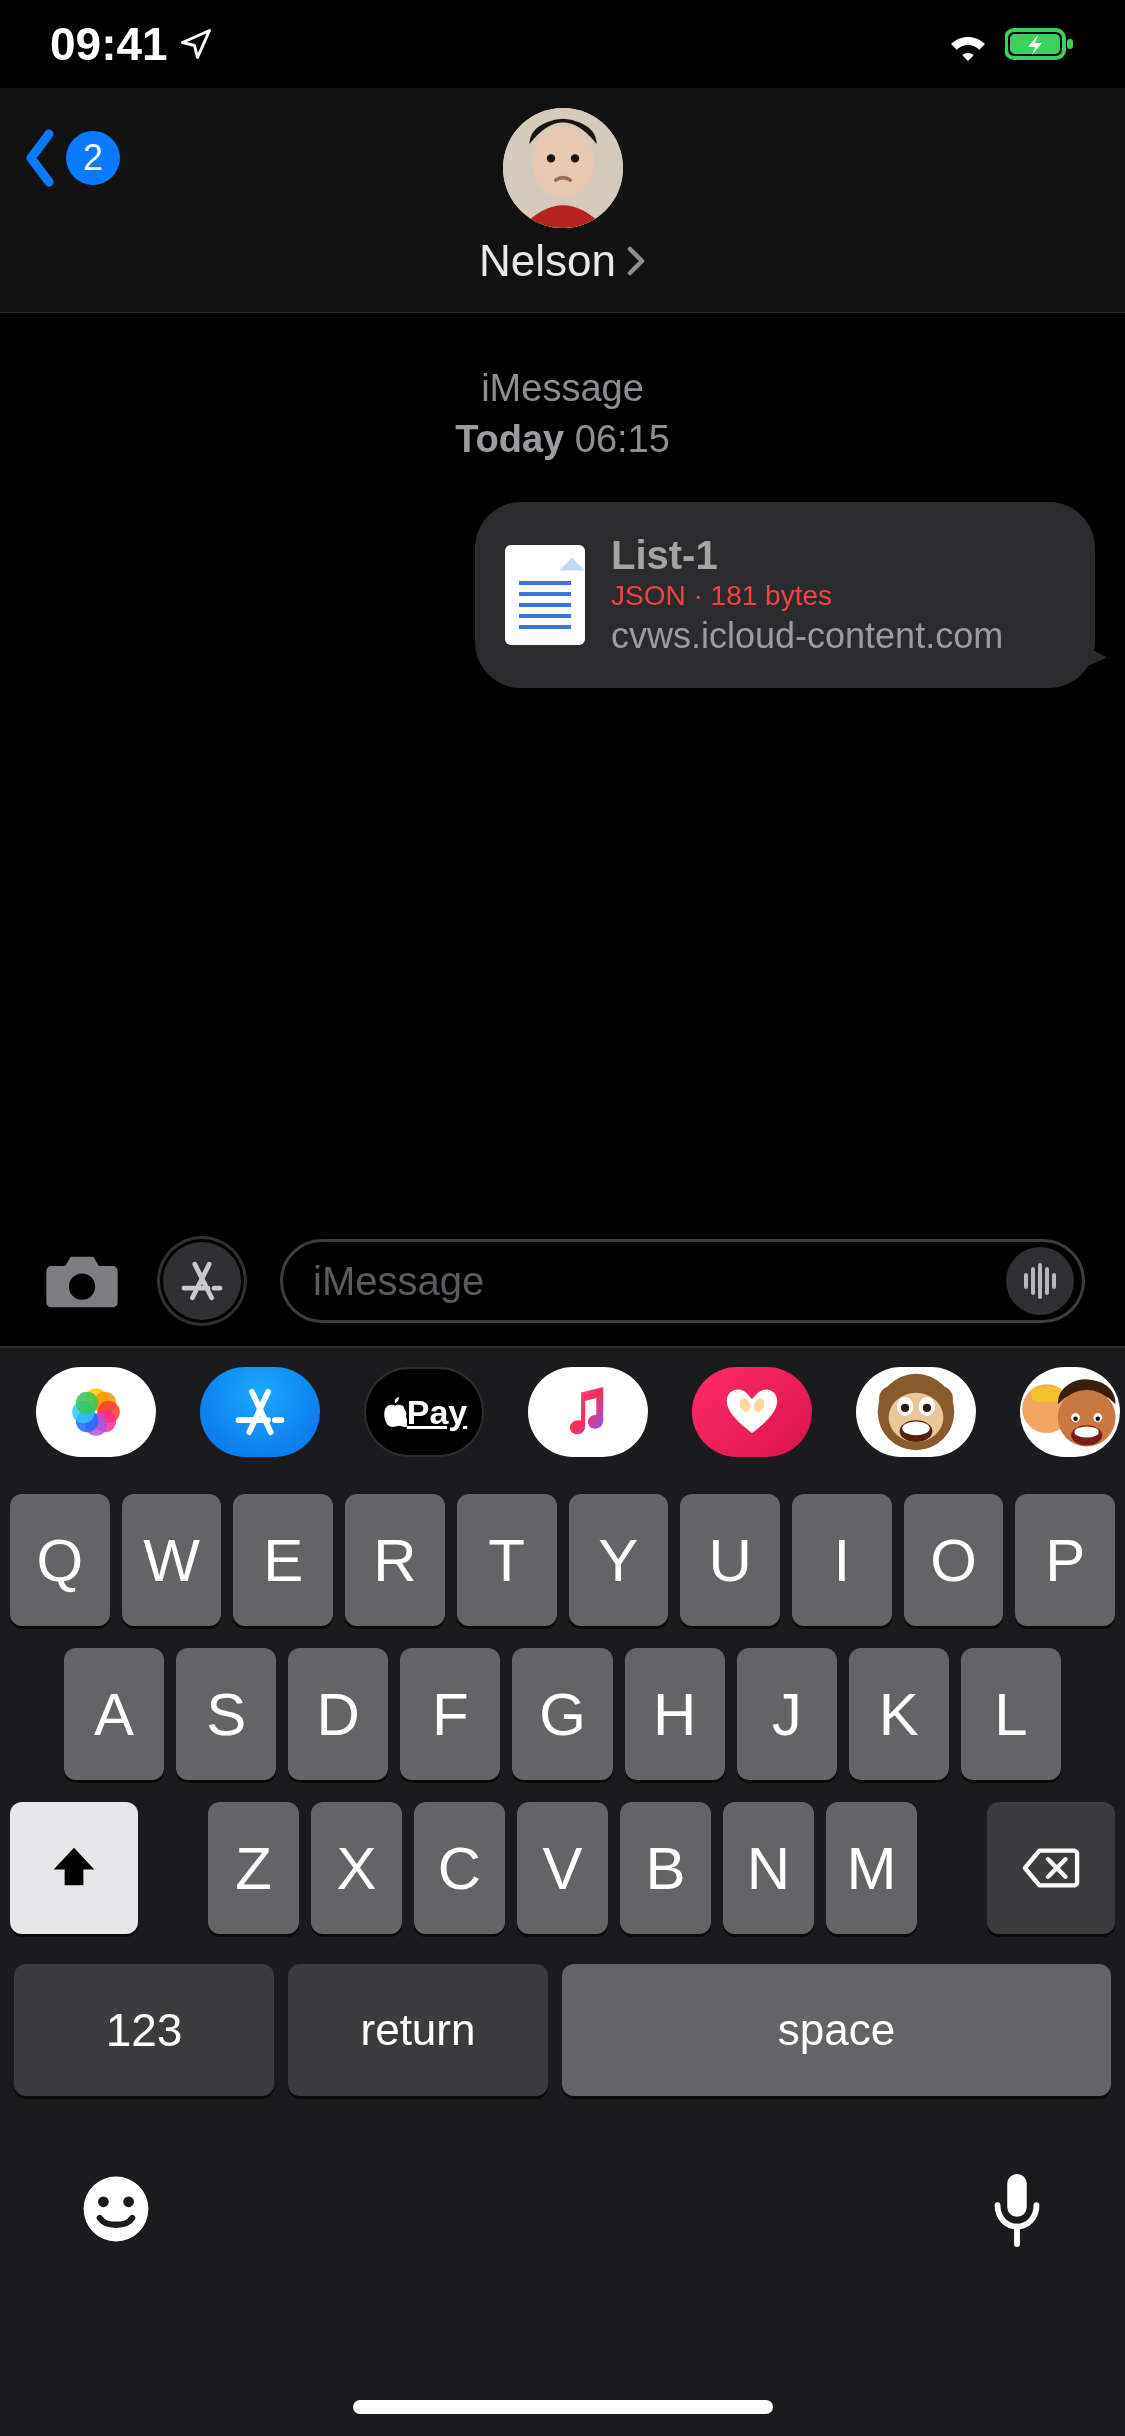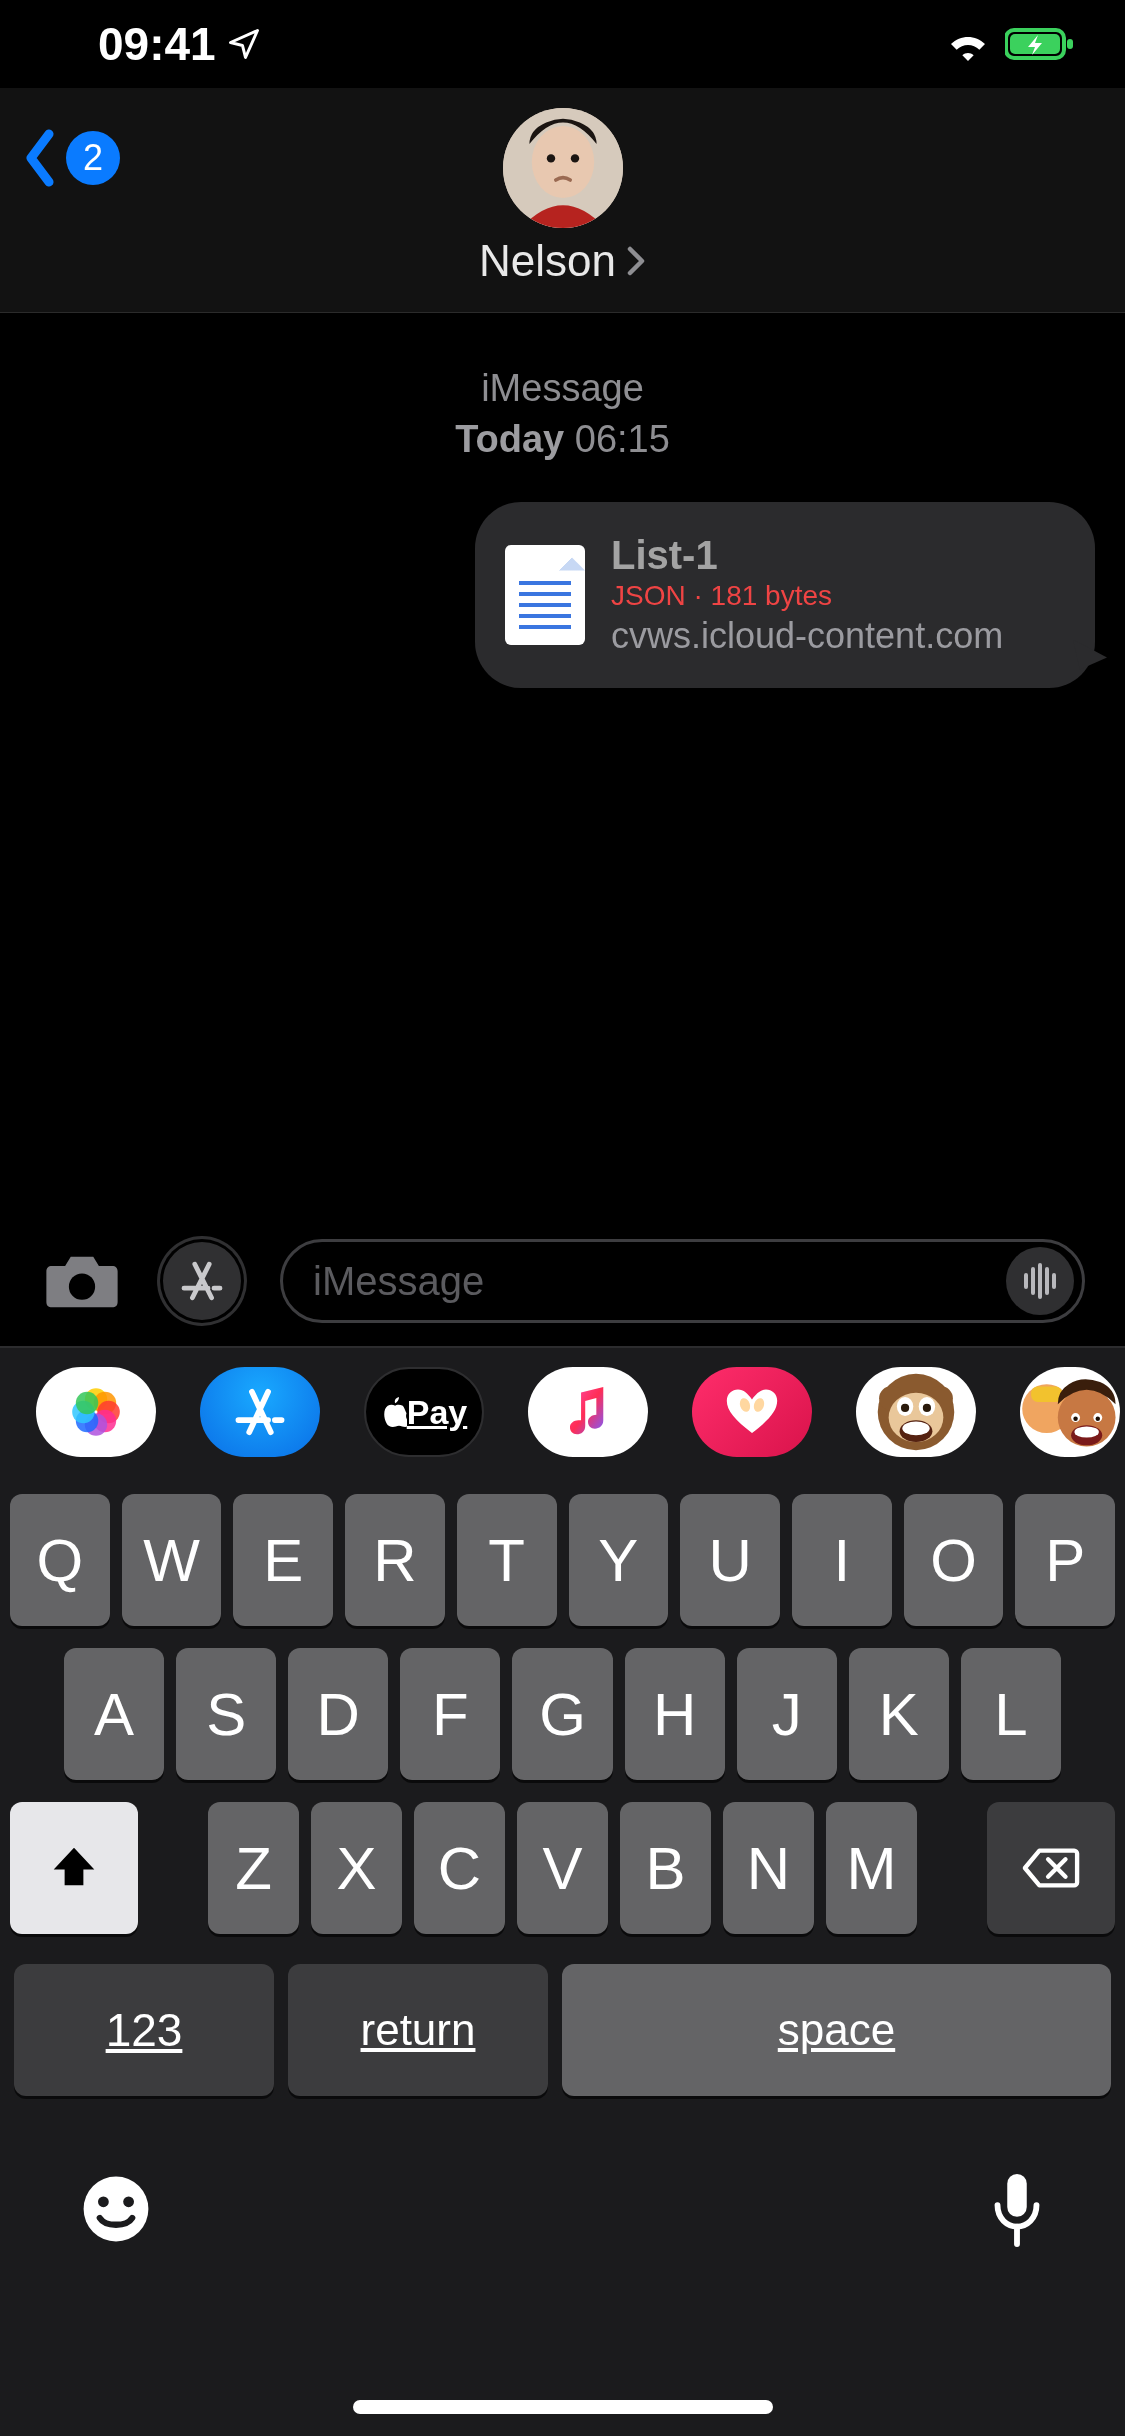--- a/index.html
+++ b/index.html
@@ -15,21 +15,20 @@
   
   .status-bar {
     position: relative;
     height: 88px;
     display: flex;
     align-items: center;
     justify-content: space-between;
     padding: 12px 50px;
     font-size: 46px;
     font-weight: 600;
-    margin-left: 48px;
   }
   .status-left { display: flex; align-items: center; gap: 10px; }
   .status-right { display: flex; align-items: center; gap: 14px; }
 
   
   .nav-header {
     background: #121212;
     padding: 20px 0 26px;
     border-bottom: 1px solid #2b2b2b;
     position: relative;
@@ -230,21 +229,21 @@
     font-weight:400;
     flex:1;
     box-shadow: 0 3px 0 rgba(0,0,0,.6);
   }
   .kb-row1 .key { max-width:102px; }
   .kb-row2 { padding: 0 54px; }
   .kb-row2 .key { max-width:102px; }
   .kb-row3-pad { width: 46px; }
   .key-shift { background:#e7e7ea; max-width:128px; flex:0 0 128px; }
   .key-bksp  { background:#3c3c3e; max-width:128px; flex:0 0 128px; }
-  .kb-row4 { gap:14px; padding:8px 4px;text-decoration:underline; }
+  .kb-row4 { gap:14px; padding:8px 4px; }
   .key-123  { background:#3c3c3e; flex:0 0 260px; font-size:46px; }
   .key-space{ background:#646466; flex:1; font-size:44px; }
   .key-return{ background:#3c3c3e; flex:0 0 260px; font-size:44px; }
   .kb-bottom {
     height: 210px;
     display:flex;
     align-items:center;
     justify-content:space-between;
     padding: 0 70px 40px;
   }

